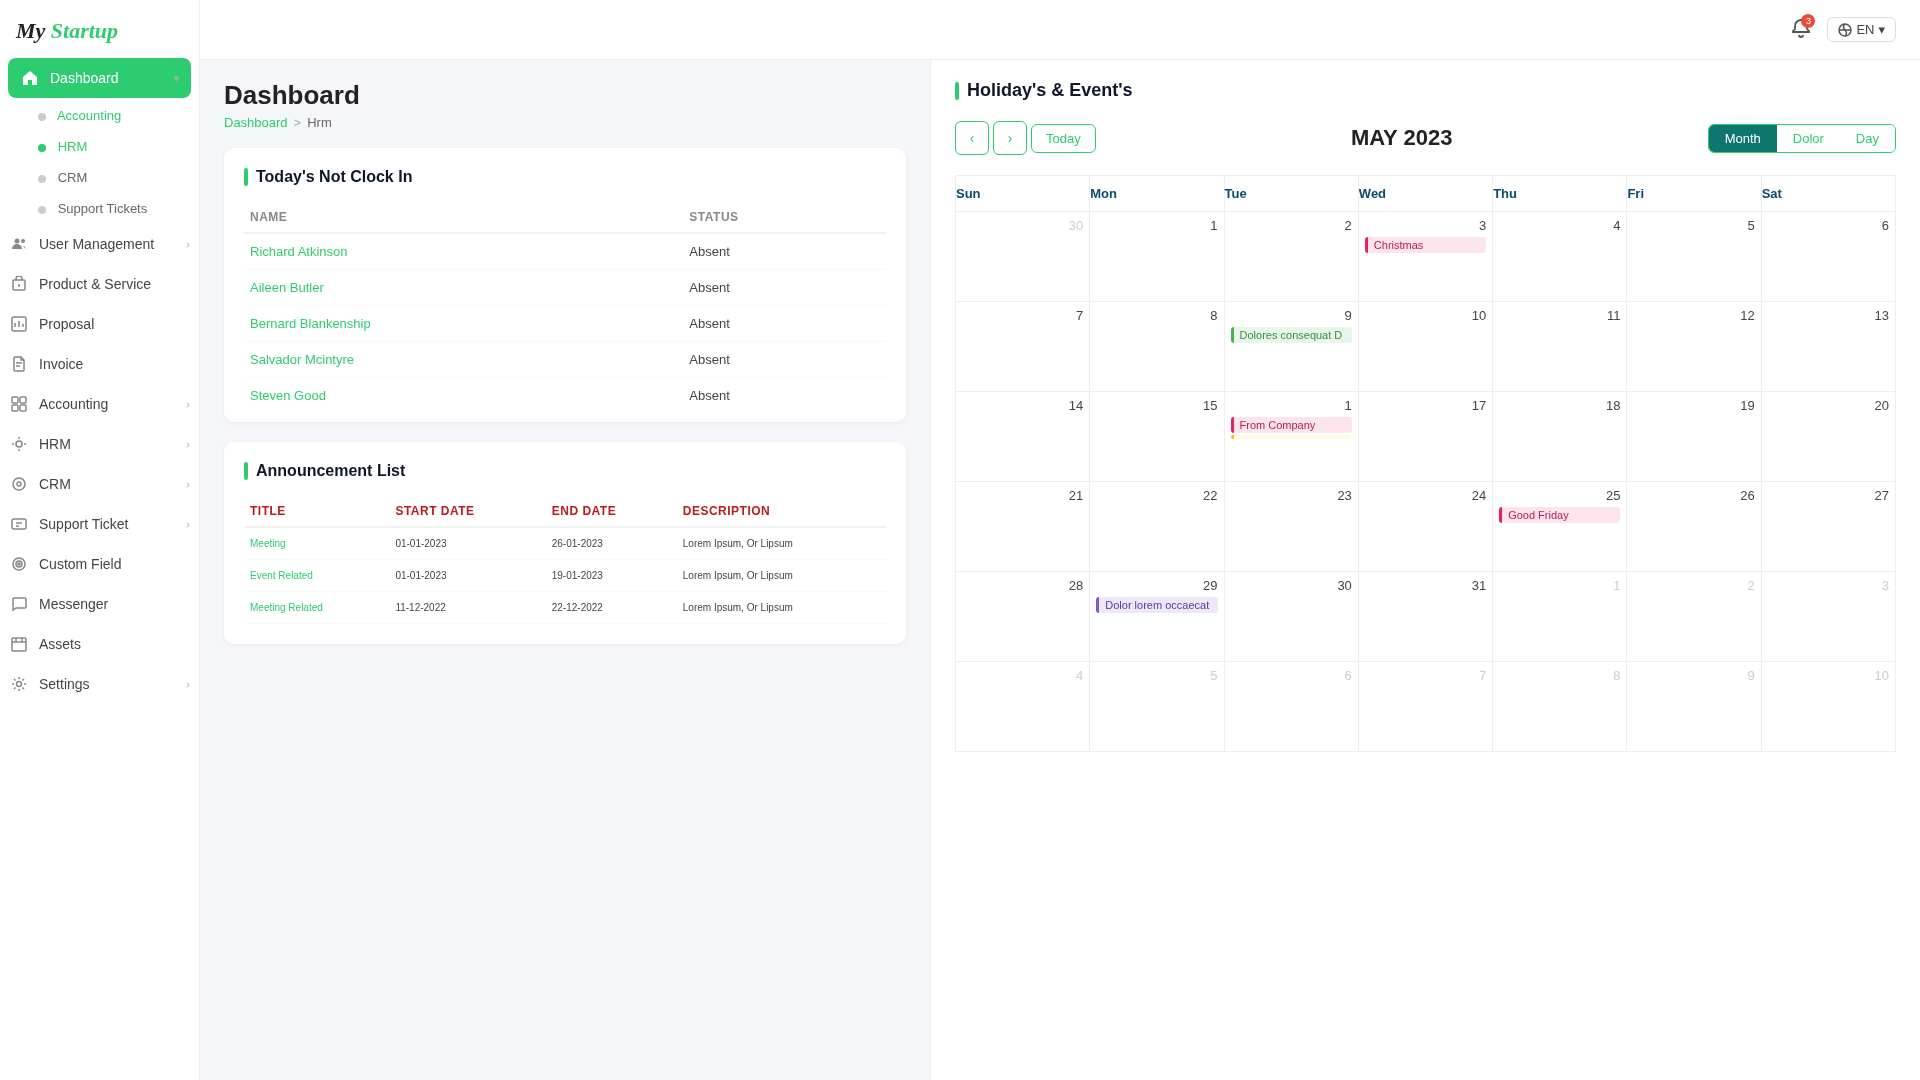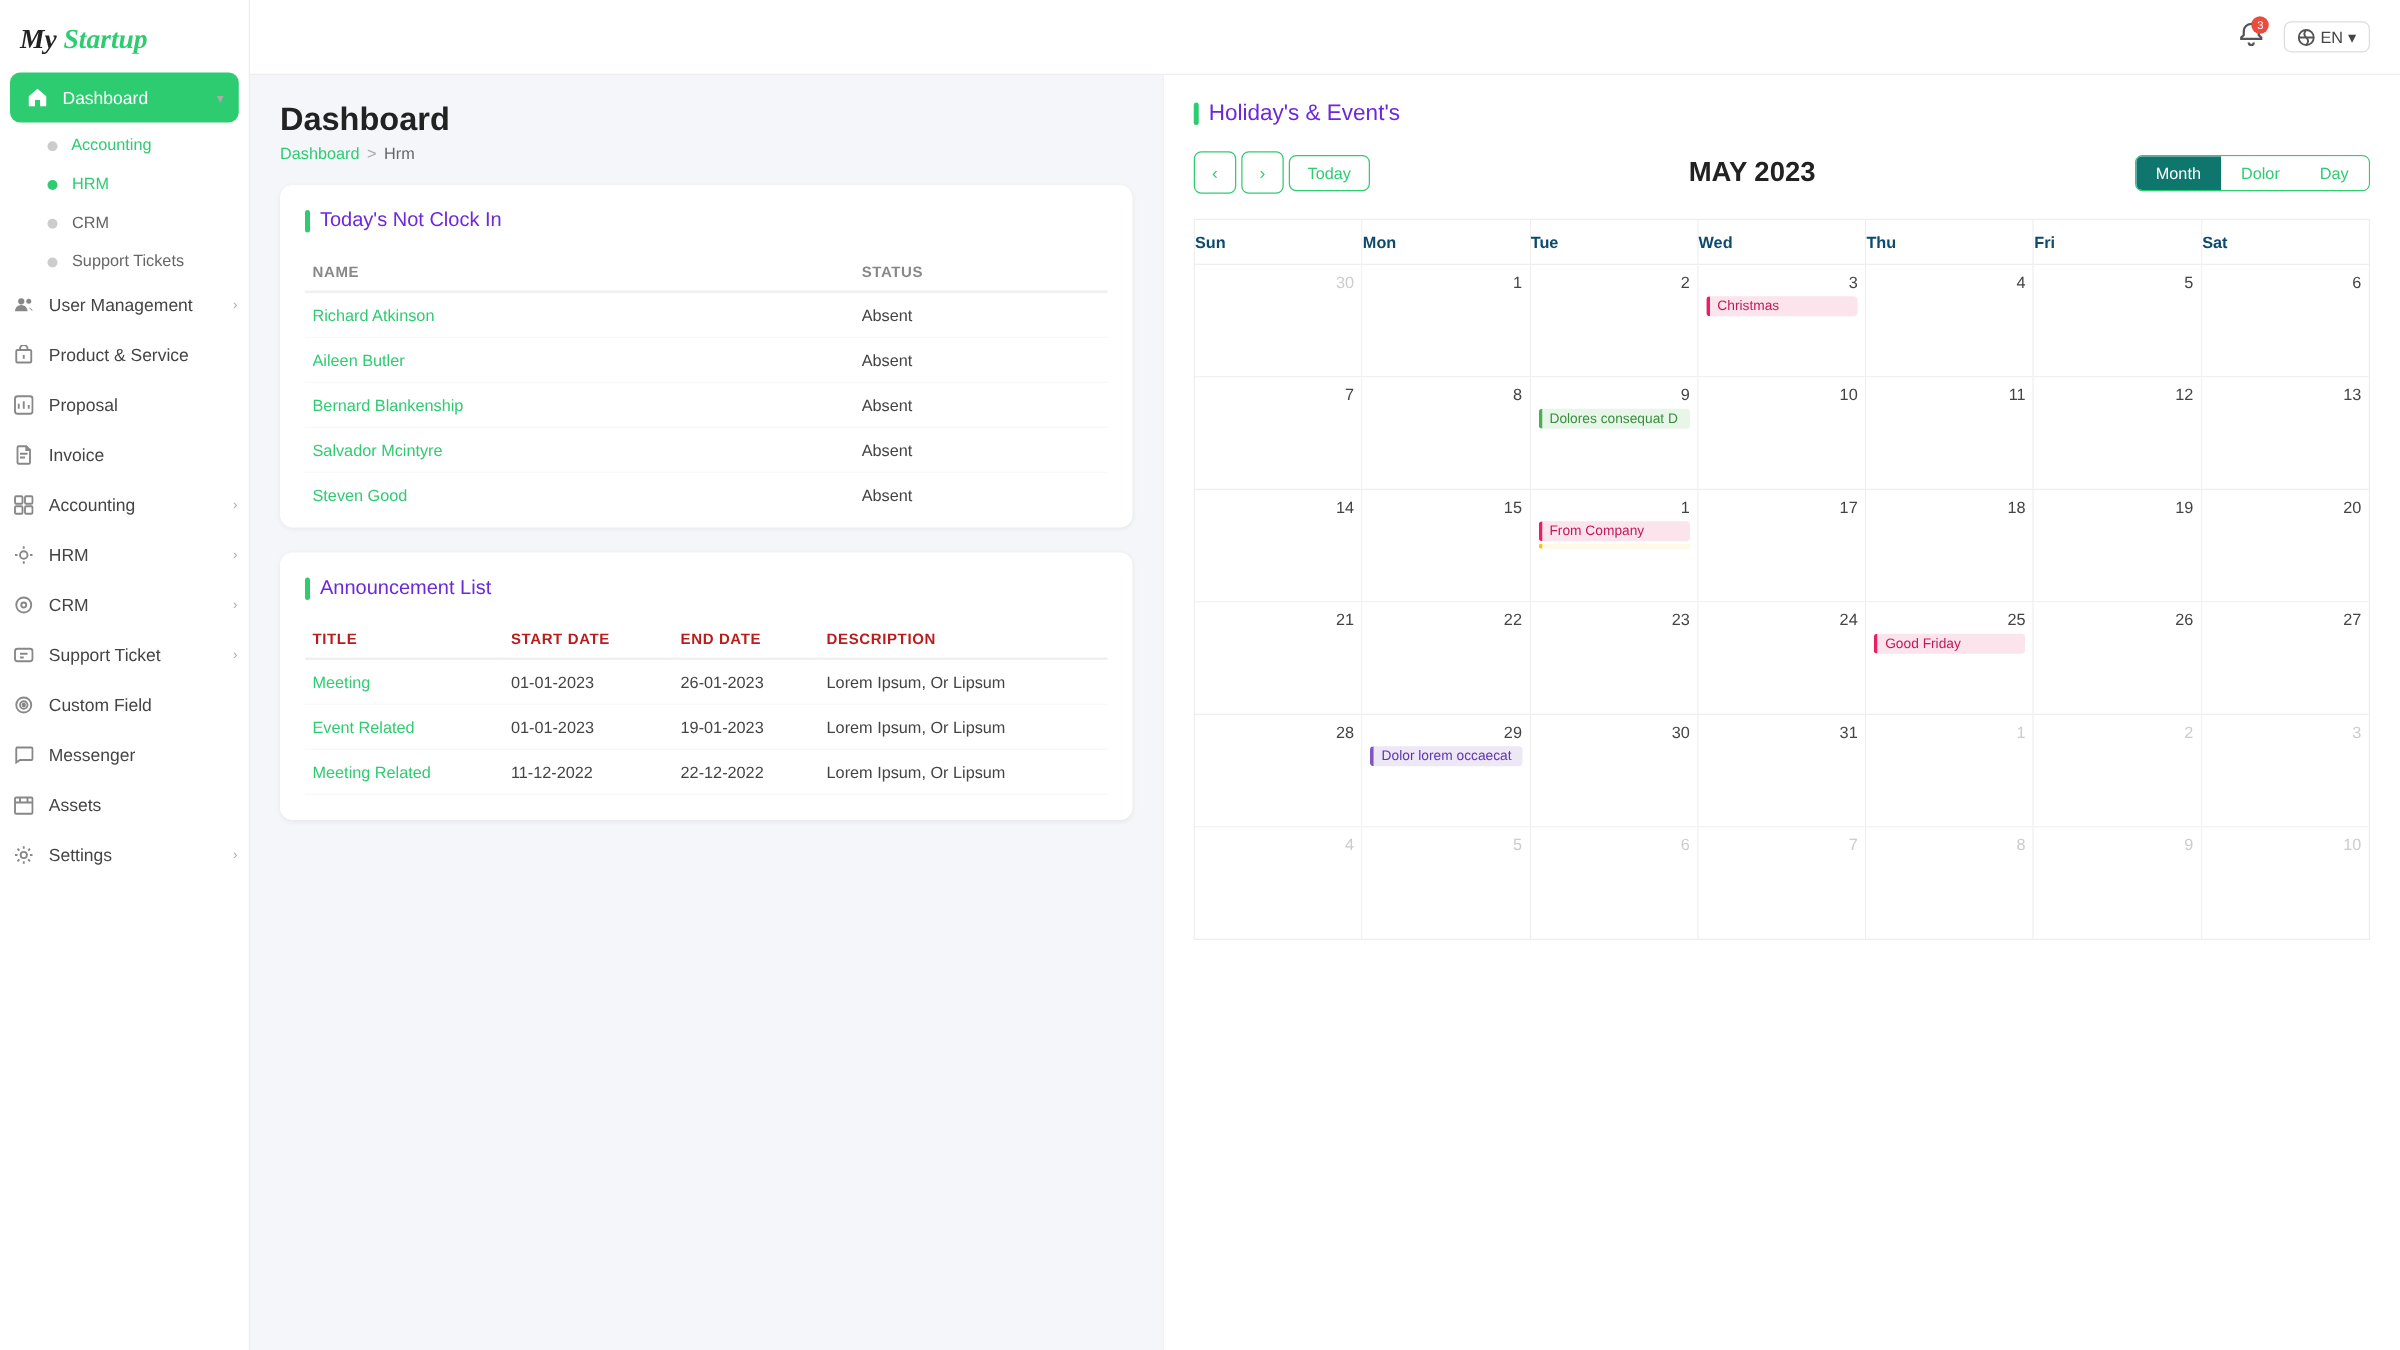--- a/index.html
+++ b/index.html
@@ -33,35 +33,35 @@
     .left-panel { flex: 1; padding: 20px 24px; overflow-y: auto; max-width: 730px; }
     .right-panel { flex: 1; background: #fff; padding: 20px 24px; overflow-y: auto; border-left: 1px solid #eee; }
 
     .page-title { font-size: 26px; font-weight: 700; color: #222; margin-bottom: 4px; }
     .breadcrumb { display: flex; align-items: center; gap: 6px; font-size: 13px; margin-bottom: 18px; }
     .breadcrumb a { color: #2ecc71; text-decoration: none; }
     .breadcrumb span { color: #aaa; }
     .breadcrumb .current { color: #666; }
 
     .card { background: #fff; border-radius: 10px; padding: 20px; margin-bottom: 20px; box-shadow: 0 1px 4px rgba(0,0,0,0.06); }
-    .card-title { font-size: 16px; font-weight: 400; color: #6d28d9; margin-bottom: 16px; display: flex; align-items: center; gap: 8px; }
+    .card-title { font-size: 16px; font-weight: 700; color: #0f172a; margin-bottom: 16px; display: flex; align-items: center; gap: 8px; }
     .card-title::before { content: ''; width: 4px; height: 18px; background: #2ecc71; border-radius: 2px; display: inline-block; }
 
     
     .data-table { width: 100%; border-collapse: collapse; }
     .data-table th { text-align: left; font-size: 12px; font-weight: 600; color: #888; padding: 8px 6px; border-bottom: 2px solid #f0f0f0; letter-spacing: 0.5px; }
     .data-table td { padding: 10px 6px; font-size: 13px; color: #444; border-bottom: 1px solid #f8f8f8; }
     .data-table td a { color: #2ecc71; text-decoration: none; }
     .table-wrapper { max-height: 200px; overflow-y: auto; }
     .status-absent { color: #666; }
 
     
     .ann-table { width: 100%; border-collapse: collapse; }
     .ann-table th { text-align: left; font-size: 12px; font-weight: 600; color: #b91c1c; padding: 8px 6px; border-bottom: 2px solid #f0f0f0; letter-spacing: 0.5px; }
-    .ann-table td { padding: 10px 6px; font-size: 13px; color: #444; border-bottom: 1px solid #f8f8f8; }
+    .ann-table td { padding: 10px 6px; font-size: 10px; color: #444; border-bottom: 1px solid #f8f8f8; }
     .ann-table td a { color: #2ecc71; text-decoration: none; }
 
     
     .calendar-header { display: flex; align-items: center; justify-content: space-between; margin-bottom: 20px; }
     .cal-nav { display: flex; align-items: center; gap: 4px; }
     .cal-btn { width: 34px; height: 34px; border: 1px solid #2ecc71; border-radius: 6px; background: #fff; cursor: pointer; display: flex; align-items: center; justify-content: center; color: #2ecc71; font-size: 14px; }
     .cal-today { background: #fff; border: 1px solid #2ecc71; color: #2ecc71; border-radius: 6px; padding: 6px 14px; font-size: 13px; cursor: pointer; }
     .cal-month-title { font-size: 22px; font-weight: 700; color: #222; }
     .cal-view-btns { display: flex; gap: 0; border-radius: 6px; overflow: hidden; border: 1px solid #2ecc71; }
     .cal-view-btn { padding: 6px 16px; font-size: 13px; cursor: pointer; background: #fff; color: #2ecc71; border: none; }

